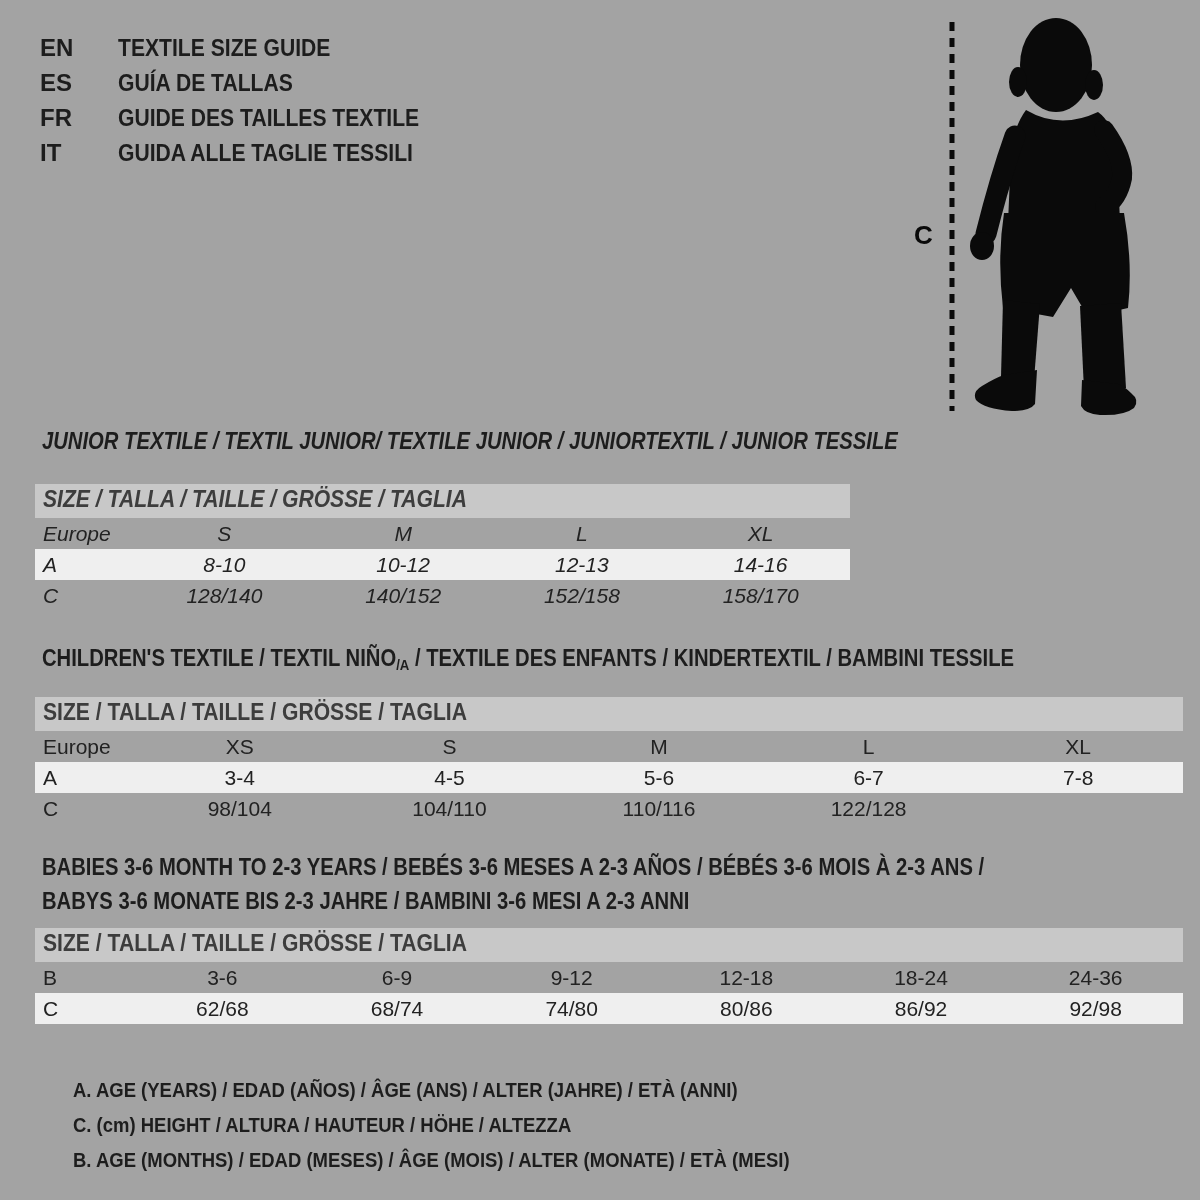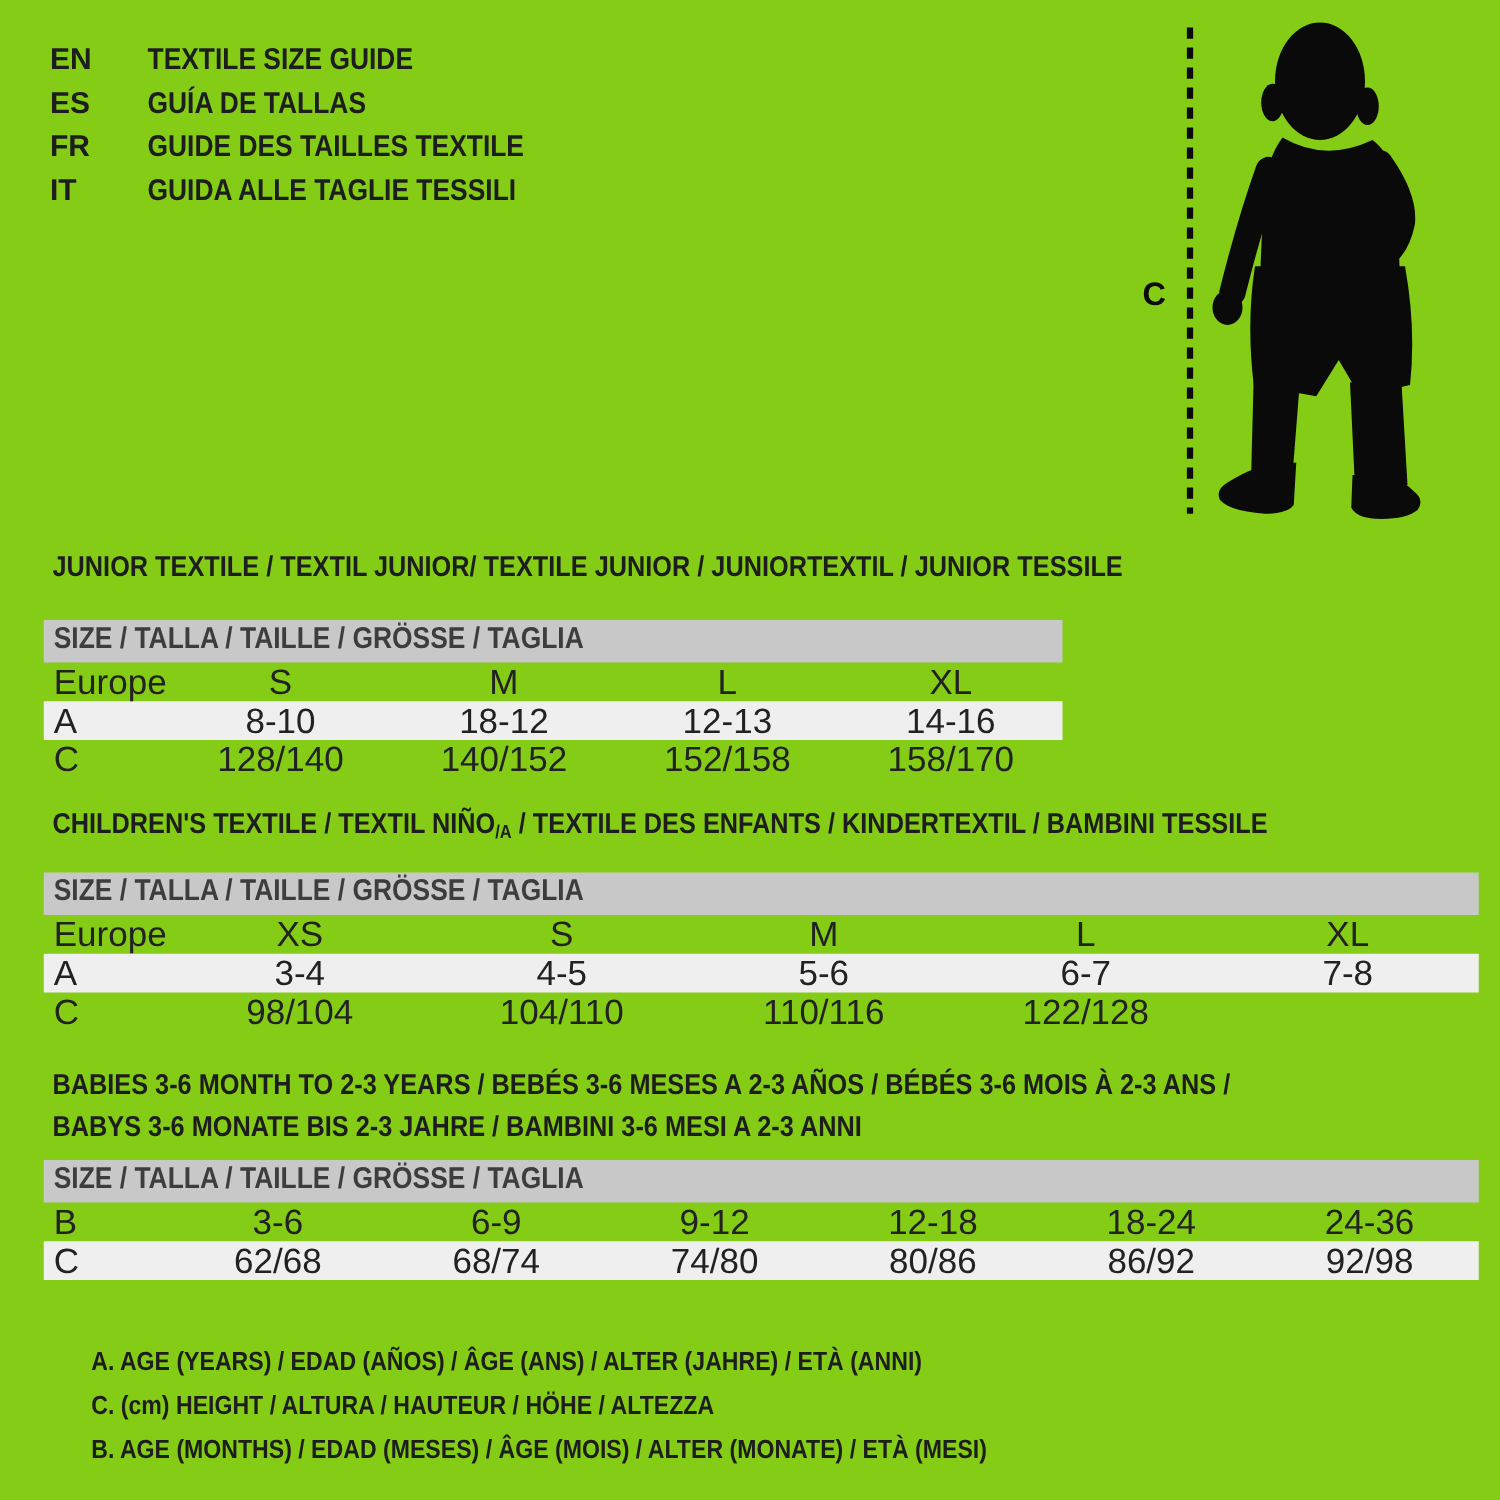--- a/index.html
+++ b/index.html
@@ -4,44 +4,44 @@
 <style>
   :root{
     --header_bar:#c8c8c8;
     --row_shaded:#efefef;
     --text:#1d1d1d;
     --bar_text:#3d3d3d;
     --silhouette:#0a0a0a;
   }
   html,body{margin:0;padding:0;background:#fff;}
   .page{
-    position:relative;width:1200px;height:1200px;background:#84cc16;
+    position:relative;width:1200px;height:1200px;background:#a3a3a3;
     font-family:"Liberation Sans",sans-serif;color:var(--text);overflow:hidden;
   }
   .cond{display:inline-block;transform:scaleX(0.88);transform-origin:0 50%;white-space:nowrap;}
   
   .langs{position:absolute;left:40px;top:30px;}
   .lang-row{display:grid;grid-template-columns:78px auto;line-height:35px;font-weight:700;font-size:24px;}
   
   .figure-svg{position:absolute;left:900px;top:8px;}
   .figure-svg text{font-family:"Liberation Sans",sans-serif;font-weight:700;}
   
   .section{position:absolute;left:35px;}
-  #sec-junior{top:440px;width:815px;}
+  #sec-junior{top:428px;width:815px;font-style:italic;}
   #sec-children{top:645px;width:1148px;}
   #sec-babies{top:850px;width:1148px;}
   .section-title{font-size:23px;font-weight:700;line-height:26px;padding-left:7px;white-space:nowrap;}
   #sec-babies .section-title{line-height:34px;}
   .subscript{font-size:15px;vertical-align:-4px;}
   .size-bar{height:34px;line-height:29px;background:var(--header_bar);color:var(--bar_text);
     font-weight:700;font-size:24px;padding-left:8px;box-sizing:border-box;}
   #sec-junior .size-bar{margin-top:30px;}
   #sec-children .size-bar{margin-top:19px;}
   #sec-babies .size-bar{margin-top:10px;}
-  .t-row{display:grid;line-height:31px;font-size:28px;padding-left:8px;box-sizing:border-box;color:#222;}
+  .t-row{display:grid;line-height:31px;font-size:21px;padding-left:8px;box-sizing:border-box;color:#222;}
   .t-row.shaded{background:var(--row_shaded);}
   .t-row .lbl{text-align:left;}
   .t-row .val{text-align:center;}
   
   .footnotes{position:absolute;left:40px;top:1072px;}
   .foot-line{font-size:21px;font-weight:700;line-height:35px;white-space:nowrap;margin-left:33px;}
 </style>
 </head>
 <body>
 
@@ -91,21 +91,21 @@
       <div class="t-row" style="grid-template-columns: 92px repeat(4, 1fr);">
         <div class="lbl">Europe</div>
         <div class="val">S</div>
         <div class="val">M</div>
         <div class="val">L</div>
         <div class="val">XL</div>
       </div>
       <div class="t-row shaded" style="grid-template-columns: 92px repeat(4, 1fr);">
         <div class="lbl">A</div>
         <div class="val">8-10</div>
-        <div class="val">18-12</div>
+        <div class="val">10-12</div>
         <div class="val">12-13</div>
         <div class="val">14-16</div>
       </div>
       <div class="t-row" style="grid-template-columns: 92px repeat(4, 1fr);">
         <div class="lbl">C</div>
         <div class="val">128/140</div>
         <div class="val">140/152</div>
         <div class="val">152/158</div>
         <div class="val">158/170</div>
       </div>

